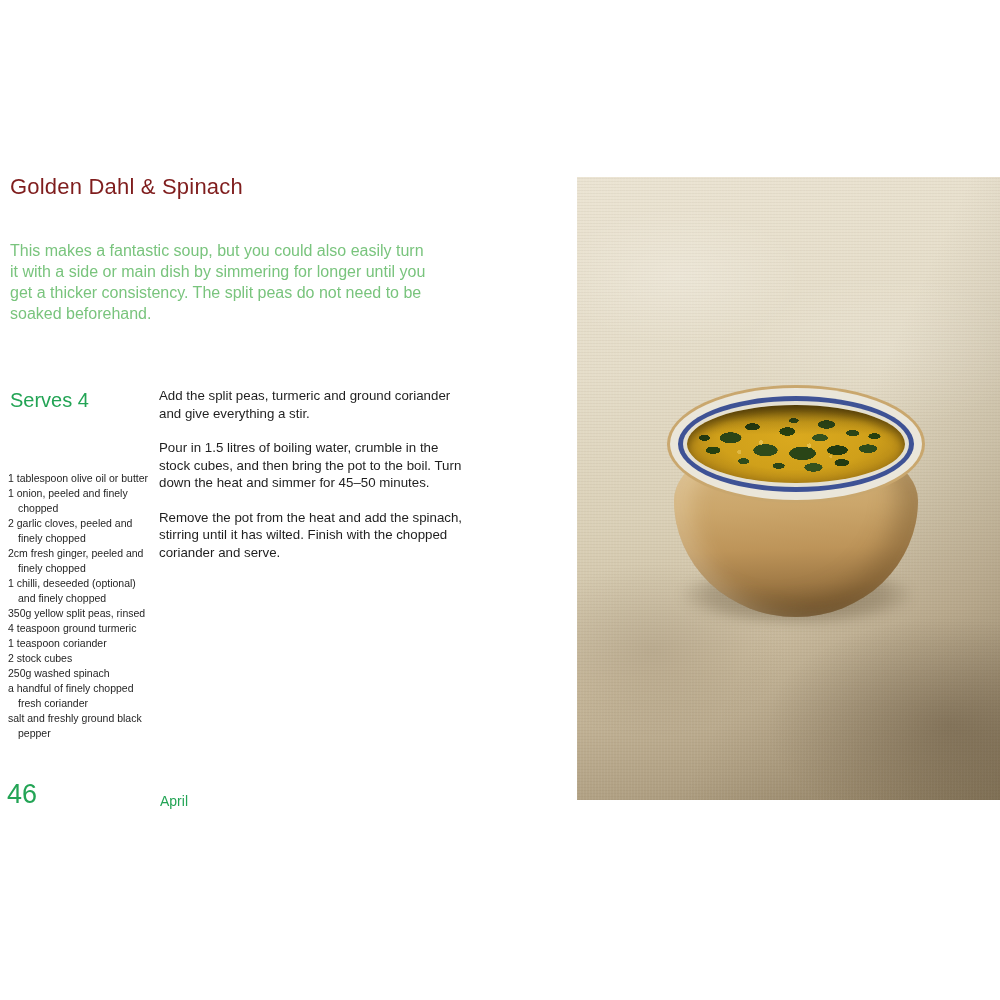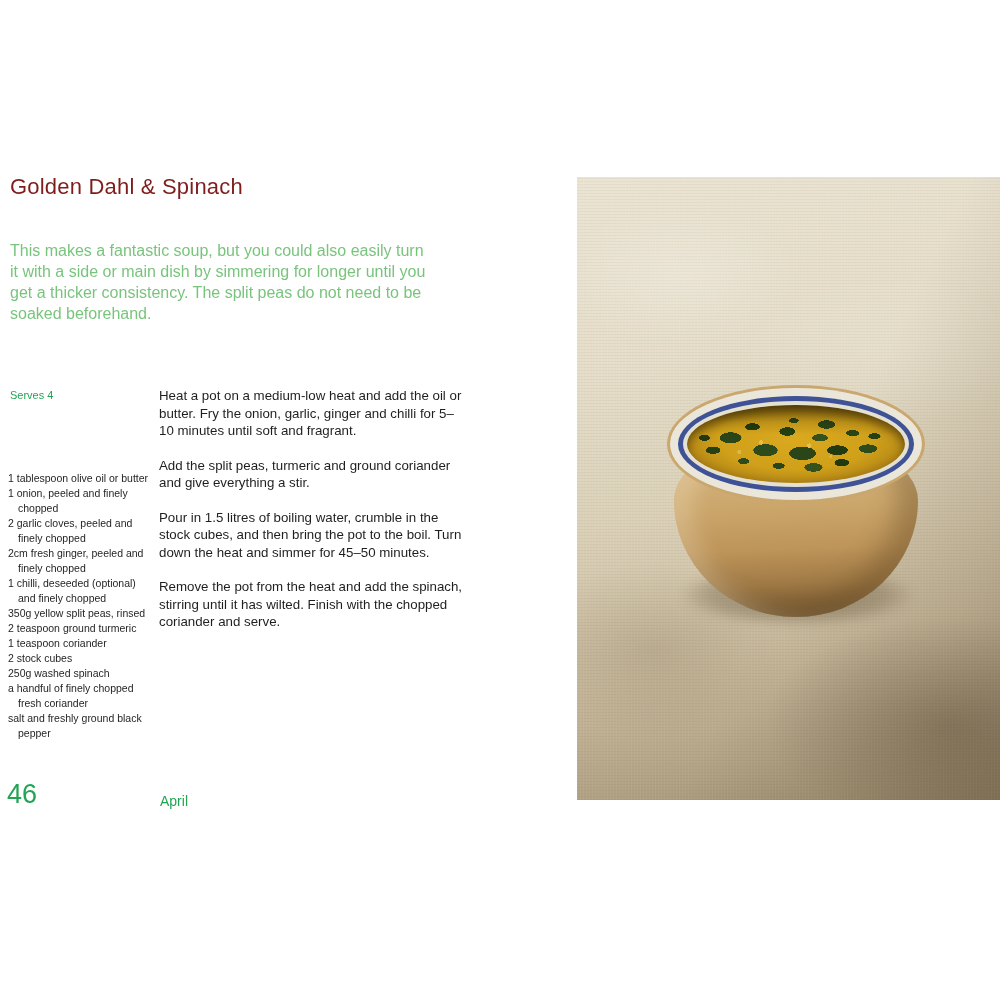--- a/index.html
+++ b/index.html
@@ -15,21 +15,21 @@
     margin:0;font-size:22px;font-weight:400;letter-spacing:0.2px;
     color:#7f1d1d;
   }
   .intro{
     position:absolute;left:10px;top:240px;width:420px;
     margin:0;font-size:16px;line-height:21px;
     color:#79c47d;
   }
   .serves{
     position:absolute;left:10px;top:389px;
-    font-size:11px;color:#23a455;
+    font-size:20px;color:#23a455;
   }
   .ingredients{
     position:absolute;left:8px;top:471px;width:145px;
     font-size:10.5px;line-height:15px;color:#1f1f1f;
   }
   .ingredient{
     padding-left:10px;text-indent:-10px;
   }
   .method{
     position:absolute;left:159px;top:387px;width:308px;
@@ -134,30 +134,29 @@
 
   <div class="serves">Serves 4</div>
 
   <div class="ingredients">
       <div class="ingredient">1 tablespoon olive oil or butter</div>
       <div class="ingredient">1 onion, peeled and finely chopped</div>
       <div class="ingredient">2 garlic cloves, peeled and finely chopped</div>
       <div class="ingredient">2cm fresh ginger, peeled and finely chopped</div>
       <div class="ingredient">1 chilli, deseeded (optional) and finely chopped</div>
       <div class="ingredient">350g yellow split peas, rinsed</div>
-      <div class="ingredient">2 teaspoon ground turmeric</div>
+      <div class="ingredient">4 teaspoon ground turmeric</div>
       <div class="ingredient">1 teaspoon coriander</div>
       <div class="ingredient">2 stock cubes</div>
       <div class="ingredient">250g washed spinach</div>
       <div class="ingredient">a handful of finely chopped fresh coriander</div>
       <div class="ingredient">salt and freshly ground black pepper</div>
     </div>
 
   <div class="method">
-      <div class="method-para">Heat a pot on a medium-low heat and add the oil or butter. Fry the onion, garlic, ginger and chilli for 5–10 minutes until soft and fragrant.</div>
       <div class="method-para">Add the split peas, turmeric and ground coriander and give everything a stir.</div>
       <div class="method-para">Pour in 1.5 litres of boiling water, crumble in the stock cubes, and then bring the pot to the boil. Turn down the heat and simmer for 45–50 minutes.</div>
       <div class="method-para">Remove the pot from the heat and add the spinach, stirring until it has wilted. Finish with the chopped coriander and serve.</div>
     </div>
 
   <div class="page-number">46</div>
 
   <div class="month">April</div>
 
   <div class="photo" title="Golden dahl topped with wilted spinach in a beige ceramic bowl with a white and navy-blue striped rim, standing on a crumpled beige linen cloth">

